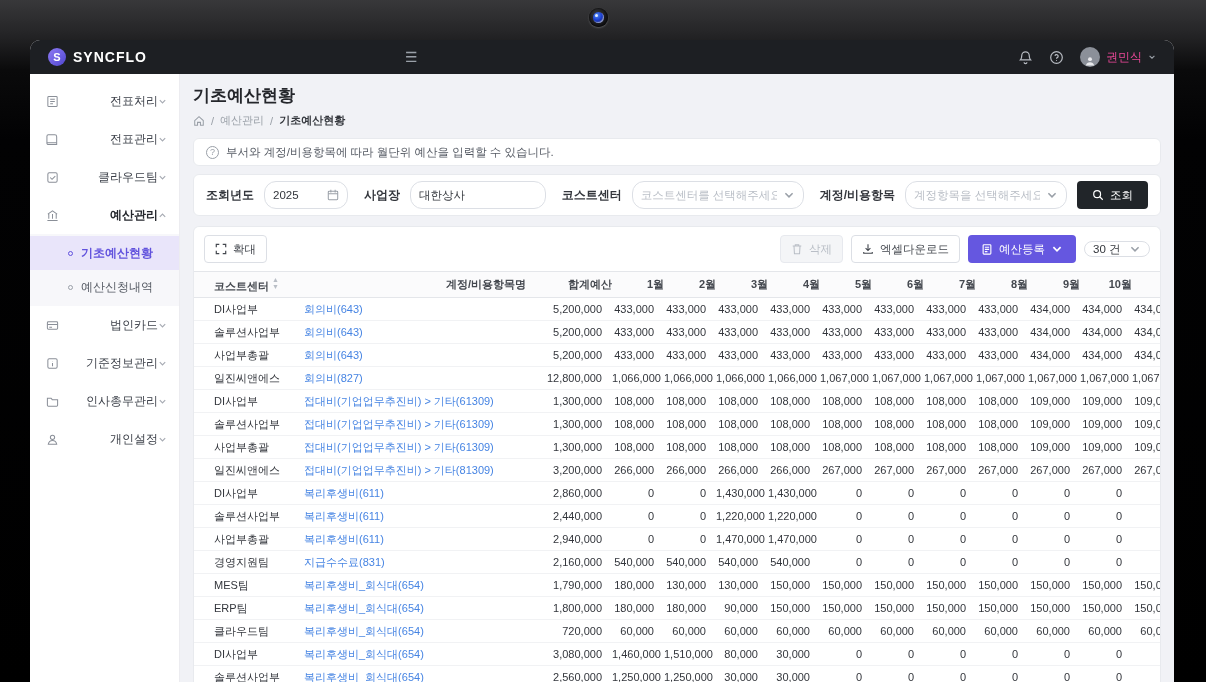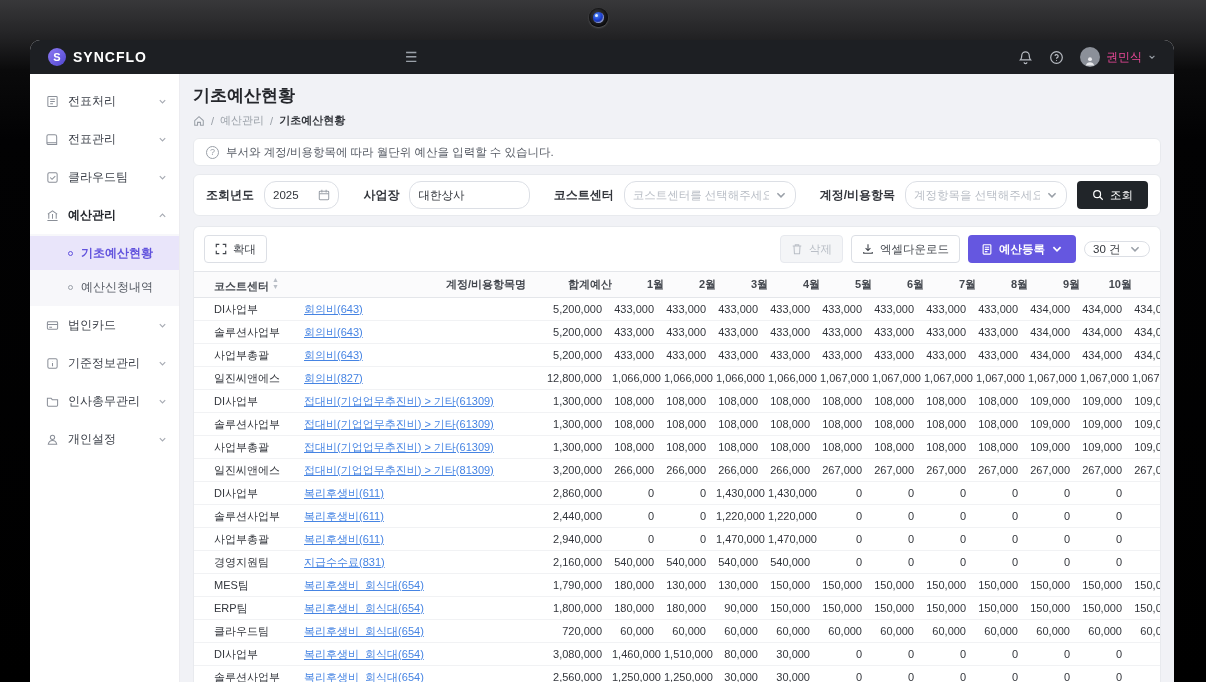--- a/index.html
+++ b/index.html
@@ -35,71 +35,71 @@
   .avatar { width:20px; height:20px; border-radius:50%; background:#8b9099; display:flex; align-items:flex-end; justify-content:center; overflow:hidden; }
   .avatar svg { width:12px; height:12px; }
   .chev { width:8px; height:8px; }
 
   .body-row { flex:1; display:flex; min-height:0; }
 
   
   .sidebar { width:150px; background:#fff; border-right:1px solid #ececf0; flex:none; padding-top:8px; font-size:12px; overflow:hidden; }
   .s-item { display:flex; align-items:center; height:38px; padding:0 12px 0 16px; color:#3c4049; cursor:pointer; }
   .s-item .s-icon { width:13px; height:13px; margin-right:9px; color:#8a8f98; flex:none; }
-  .s-item .s-label { flex:1; white-space:nowrap; }
+  .s-item .s-label { flex:1; white-space:nowrap;text-align:right; }
   .s-item .s-chev { width:9px; height:9px; color:#a7abb3; }
   .s-item.expanded .s-label { font-weight:bold; color:#23262c; }
   .submenu { background:#f7f7fa; padding:2px 0; }
   .sub-item { display:flex; align-items:center; height:34px; padding-left:38px; color:#555a63; cursor:pointer; }
   .sub-item .dot { width:5px; height:5px; border:1px solid #9aa0a8; border-radius:50%; margin-right:8px; flex:none; }
   .sub-item.active { background:#e9e5fa; color:#6152dd; font-weight:bold; }
   .sub-item.active .dot { border-color:#6152dd; }
 
   
   .main { flex:1; min-width:0; padding:10px 13px 0 13px; overflow:hidden; }
   .page-title { font-size:17px; font-weight:bold; color:#24262b; }
   .breadcrumb { display:flex; align-items:center; gap:6px; margin-top:6px; font-size:11px; color:#9aa0a8; }
   .breadcrumb .bc-last { color:#33363c; font-weight:bold; }
   .bc-home { width:12px; height:12px; color:#9aa0a8; }
 
   .card { background:#fff; border:1px solid #e8eaee; border-radius:6px; }
   .info-card { margin-top:10px; height:28px; display:flex; align-items:center; padding:0 12px; gap:7px; font-size:11.5px; color:#555a63; }
   .q-icon { width:13px; height:13px; border:1px solid #9aa0a8; border-radius:50%; color:#9aa0a8; font-size:9px; display:flex; align-items:center; justify-content:center; flex:none; }
 
   .filter-card { margin-top:8px; height:42px; display:flex; align-items:center; padding:0 12px; gap:10px; }
-  .f-label { font-size:12px; font-weight:bold; color:#33363c; white-space:nowrap; margin-left:14px; }
+  .f-label { font-size:12px; font-weight:bold; color:#33363c; white-space:nowrap; margin-left:6px; }
   .f-box { height:28px; border:1px solid #dcdfe5; border-radius:12px; background:#fff; display:flex; align-items:center;
     padding:0 8px; font-size:11.5px; color:#33363c; gap:6px; }
   .f-box .grow { flex:1; white-space:nowrap; overflow:hidden; }
   .f-box.select .grow { color:#b9bec6; }
   .f-ico { width:12px; height:12px; color:#9aa0a8; flex:none; }
   .btn { height:28px; border-radius:4px; display:flex; align-items:center; justify-content:center; gap:6px;
     font-size:11.5px; cursor:pointer; border:1px solid transparent; white-space:nowrap; }
   .btn-dark { background:#212529; color:#fff; padding:0 14px; }
 
   .table-card { margin-top:10px; flex:1; border-radius:6px 6px 0 0; border-bottom:none; padding-top:8px; height:468px; overflow:hidden; }
   .toolbar { display:flex; align-items:center; padding:0 10px; }
   .toolbar-right { margin-left:auto; display:flex; align-items:center; gap:8px; }
   .btn-outline { background:#fff; border:1px solid #dcdfe5; color:#44484f; padding:0 10px; }
   .btn-disabled { background:#f4f5f7; border:1px solid #e7e9ee; color:#b9bec6; padding:0 10px; cursor:default; }
-  .btn-primary { background:#6557e0; color:#fff; padding:0 12px;font-weight:bold; }
+  .btn-primary { background:#6557e0; color:#fff; padding:0 12px; }
   .btn svg { width:12px; height:12px; }
 
   .table-wrap { margin-top:8px; overflow:hidden; }
   table { border-collapse:collapse; table-layout:fixed; width:990px; font-size:11px; }
   col.c-chk{width:8px} col.c-cc{width:86px} col.c-acc{width:238px} col.c-tot{width:86px} col.c-m{width:52px}
   thead th { height:26px; border-top:1px solid #e4e6ea; border-bottom:1px solid #e4e6ea; background:#fbfbfc;
     color:#44484f; font-weight:bold; text-align:right; white-space:nowrap; }
   thead th.th-cc { text-align:left; padding-left:12px; }
   .sort-ico { display:inline-block; vertical-align:1px; margin-left:3px; color:#b9bec6; font-size:7px; letter-spacing:-1px; }
   tbody td { height:23px; border-bottom:1px solid #f1f2f4; color:#33363c; white-space:nowrap; overflow:hidden; }
   td.cc { padding-left:12px; }
   td.acc { padding-left:16px; }
   td.num { text-align:right; padding-right:10px; }
-  td.acc a { color:#4684e3; text-decoration:underline; cursor:pointer; }
+  td.acc a { color:#4684e3; cursor:pointer; }
 </style>
 </head>
 <body>
 
 <div class="camera">
     <span class="lens"></span>
     <span class="glint"></span>
   </div>
 
 <div class="screen">

